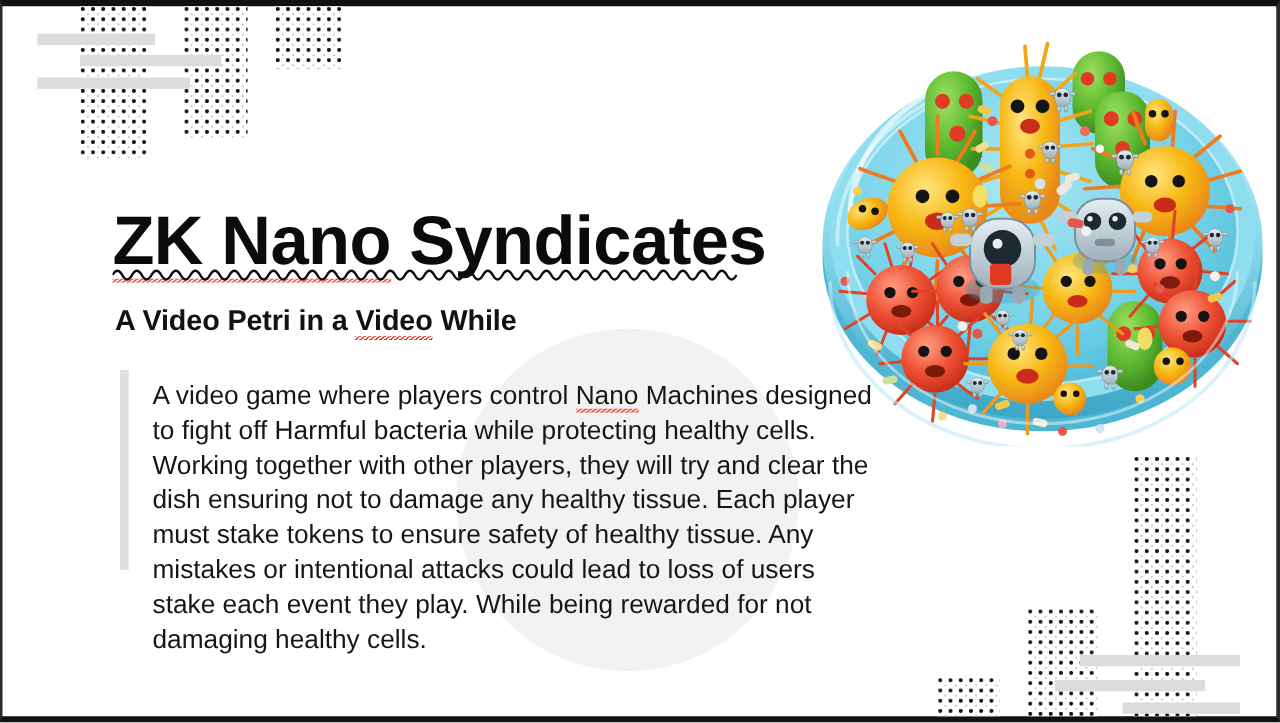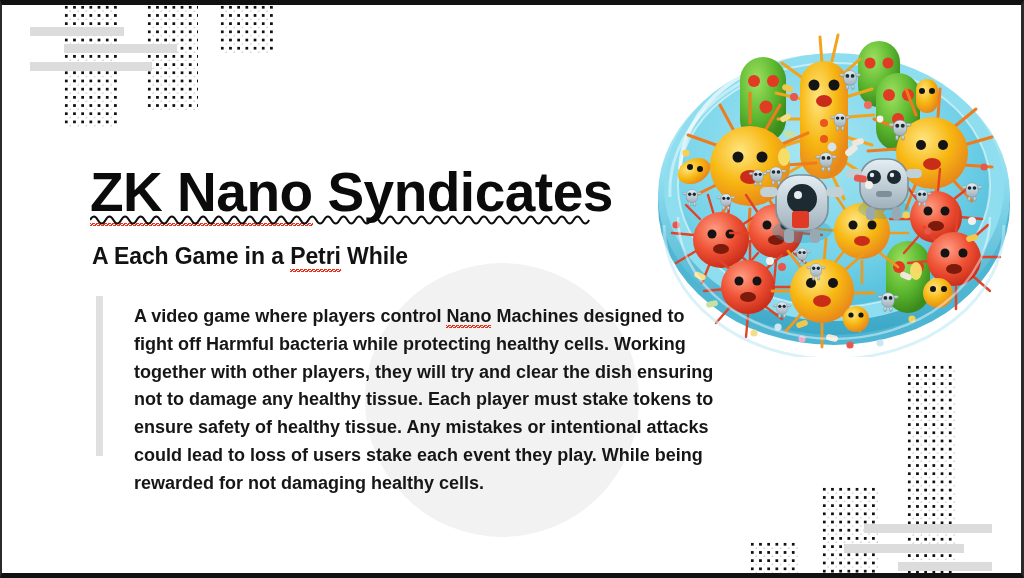--- a/index.html
+++ b/index.html
@@ -109,28 +109,27 @@
     position: absolute;
     left: 94px;
     top: 291px;
     width: 7px;
     height: 160px;
     background: #e0e0e0;
     z-index: 5;
   }
   .body-text {
     position: absolute;
-    left: 132px;
+    left: 120px;
     top: 298px;
     width: 580px;
-    font-size: 18px;
+    font-size: 21px;
     line-height: 27.8px;
     color: #161616;
     z-index: 6;
-    font-weight: bold;
   }
   .body-text .spell-red { padding-bottom: 2px; }
 
   
   .dish-wrap {
     position: absolute;
     left: 652px;
     top: 14px;
     width: 360px;
     height: 338px;
@@ -168,21 +167,21 @@
   <svg class="wavy-rule" viewBox="0 0 500 14" preserveAspectRatio="none">
     <path d="M0,9 q3.9,-7 7.8,0 t7.8,0 t7.8,0 t7.8,0 t7.8,0 t7.8,0 t7.8,0 t7.8,0 t7.8,0 t7.8,0
              t7.8,0 t7.8,0 t7.8,0 t7.8,0 t7.8,0 t7.8,0 t7.8,0 t7.8,0 t7.8,0 t7.8,0
              t7.8,0 t7.8,0 t7.8,0 t7.8,0 t7.8,0 t7.8,0 t7.8,0 t7.8,0 t7.8,0 t7.8,0
              t7.8,0 t7.8,0 t7.8,0 t7.8,0 t7.8,0 t7.8,0 t7.8,0 t7.8,0 t7.8,0 t7.8,0
              t7.8,0 t7.8,0 t7.8,0 t7.8,0 t7.8,0 t7.8,0 t7.8,0 t7.8,0 t7.8,0 t7.8,0
              t7.8,0 t7.8,0 t7.8,0 t7.8,0 t7.8,0 t7.8,0 t7.8,0 t7.8,0 t7.8,0 t7.8,0
              t7.8,0 t7.8,0 t7.8,0 t7.8,0" fill="none" stroke="#0d0d0d" stroke-width="2"></path>
   </svg>
 
-  <div class="subtitle"><span>A Each Game in a </span><span class="spell-red">Petri</span><span> While</span></div>
+  <div class="subtitle"><span>A Video Petri in a </span><span class="spell-red">Video</span><span> While</span></div>
 
   <div class="accent-bar"></div>
 
   <div class="body-text"><span>A video game where players control </span><span class="spell-red">Nano</span><span> Machines designed to fight off Harmful bacteria while protecting healthy cells. Working together with other players, they will try and clear the dish ensuring not to damage any healthy tissue. Each player must stake tokens to ensure safety of healthy tissue. Any mistakes or intentional attacks could lead to loss of users stake each event they play. While being rewarded for not damaging healthy cells.</span></div>
 
   <div class="dish-wrap">
     <svg width="360" height="338" viewBox="0 0 360 338">
       <defs>
         <radialGradient id="agar" cx="42%" cy="34%" r="74%">
           <stop offset="0%" stop-color="#a7e6f3"></stop>

